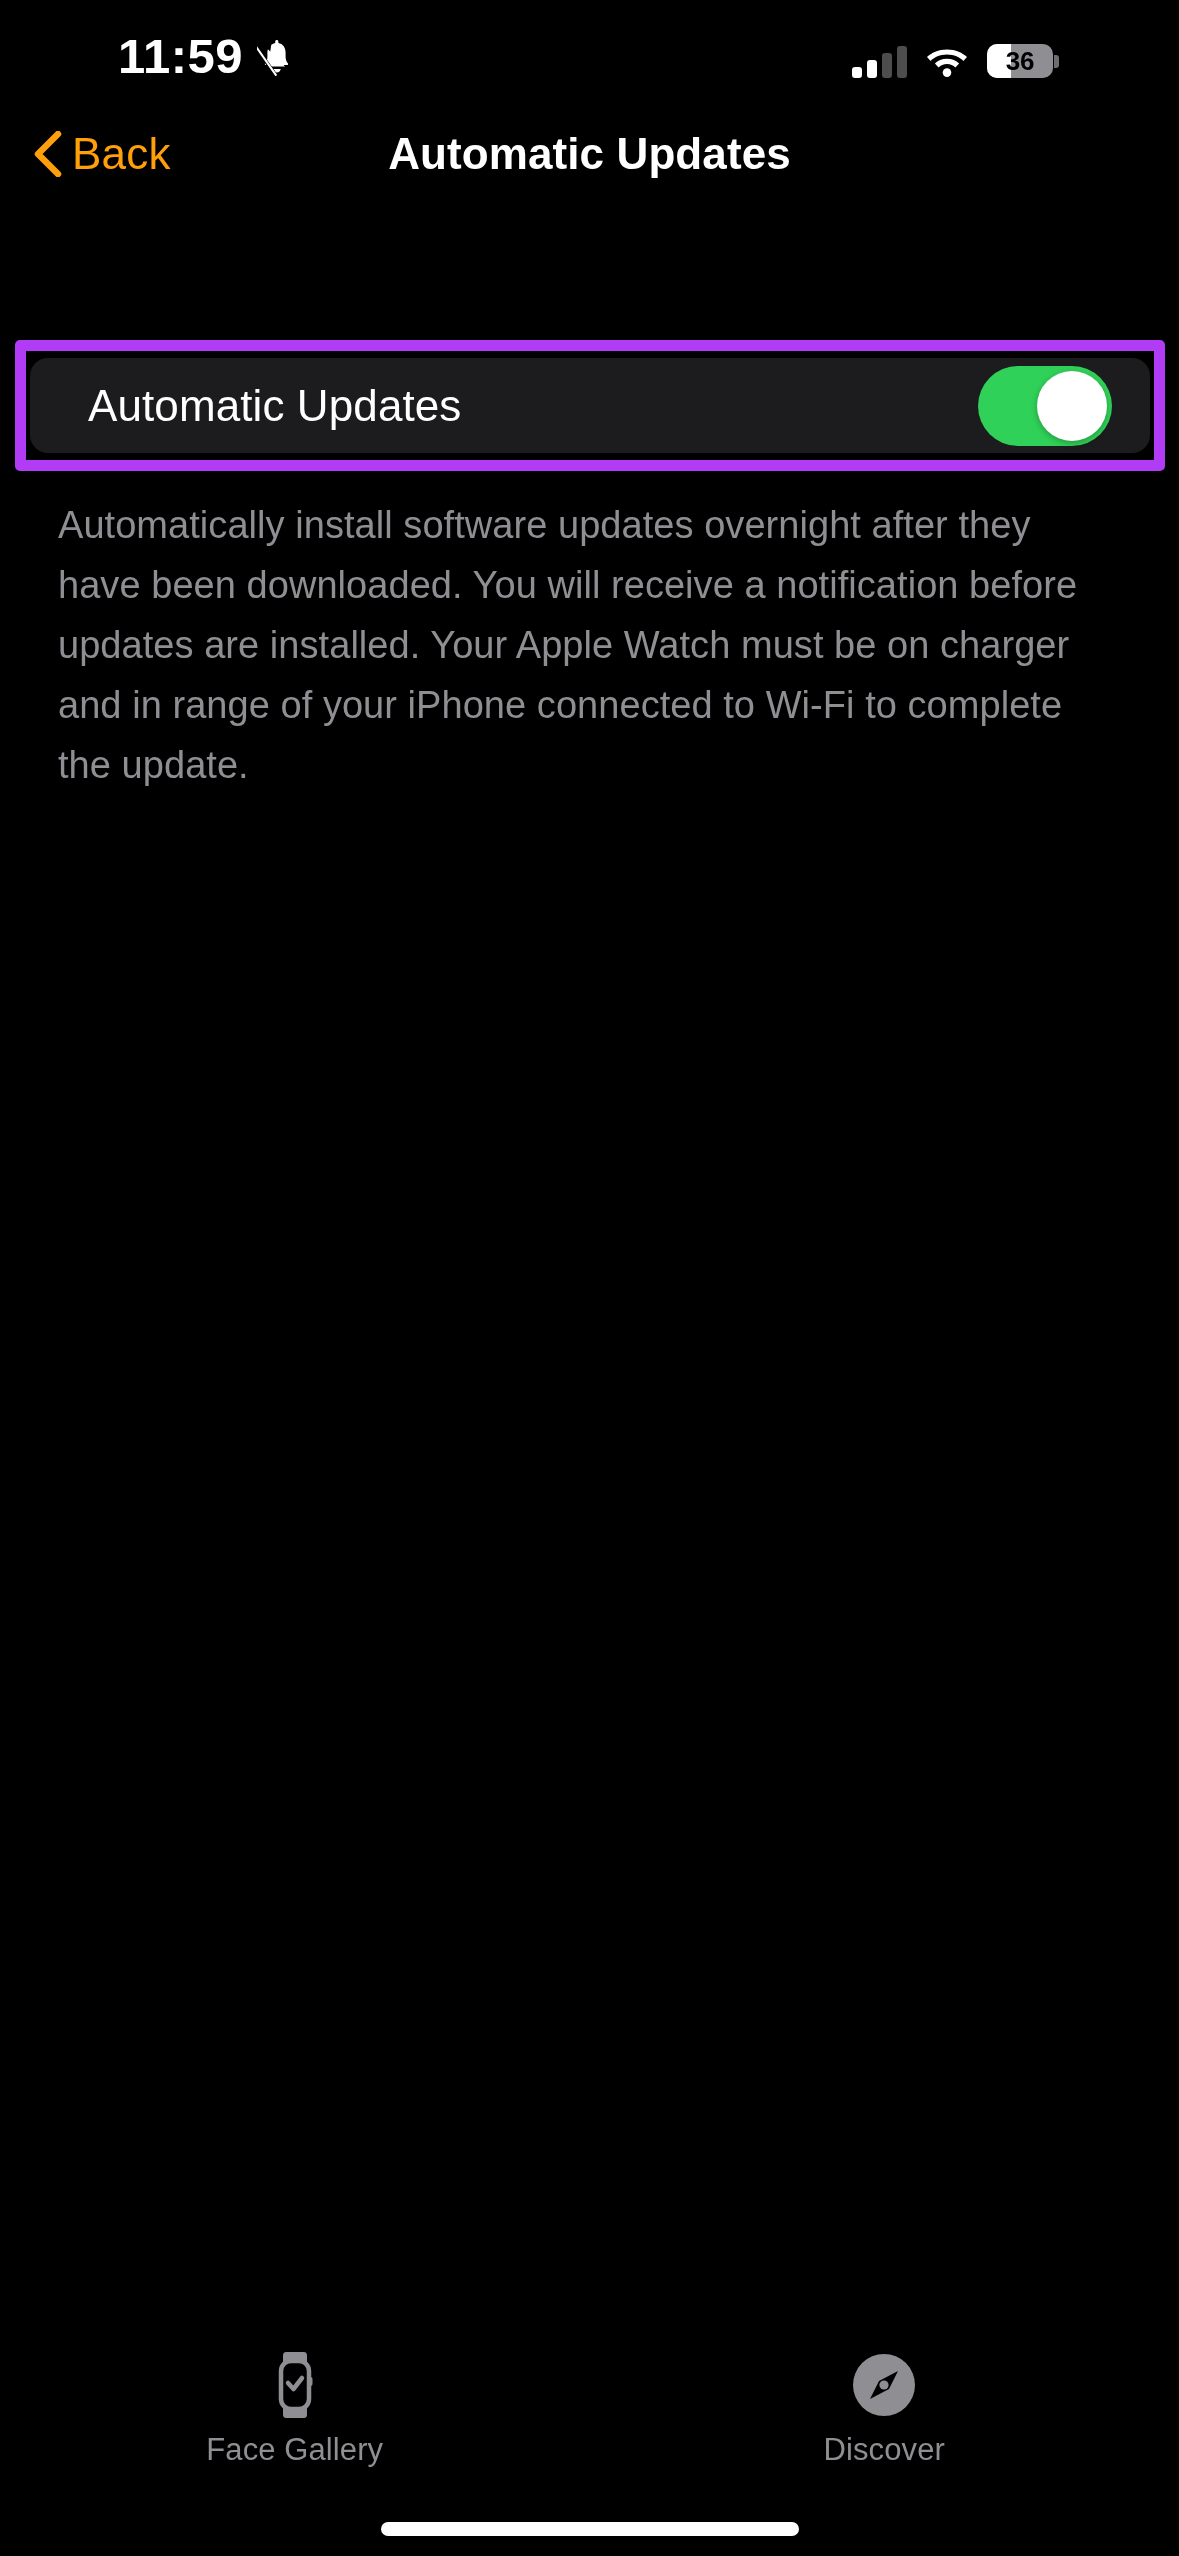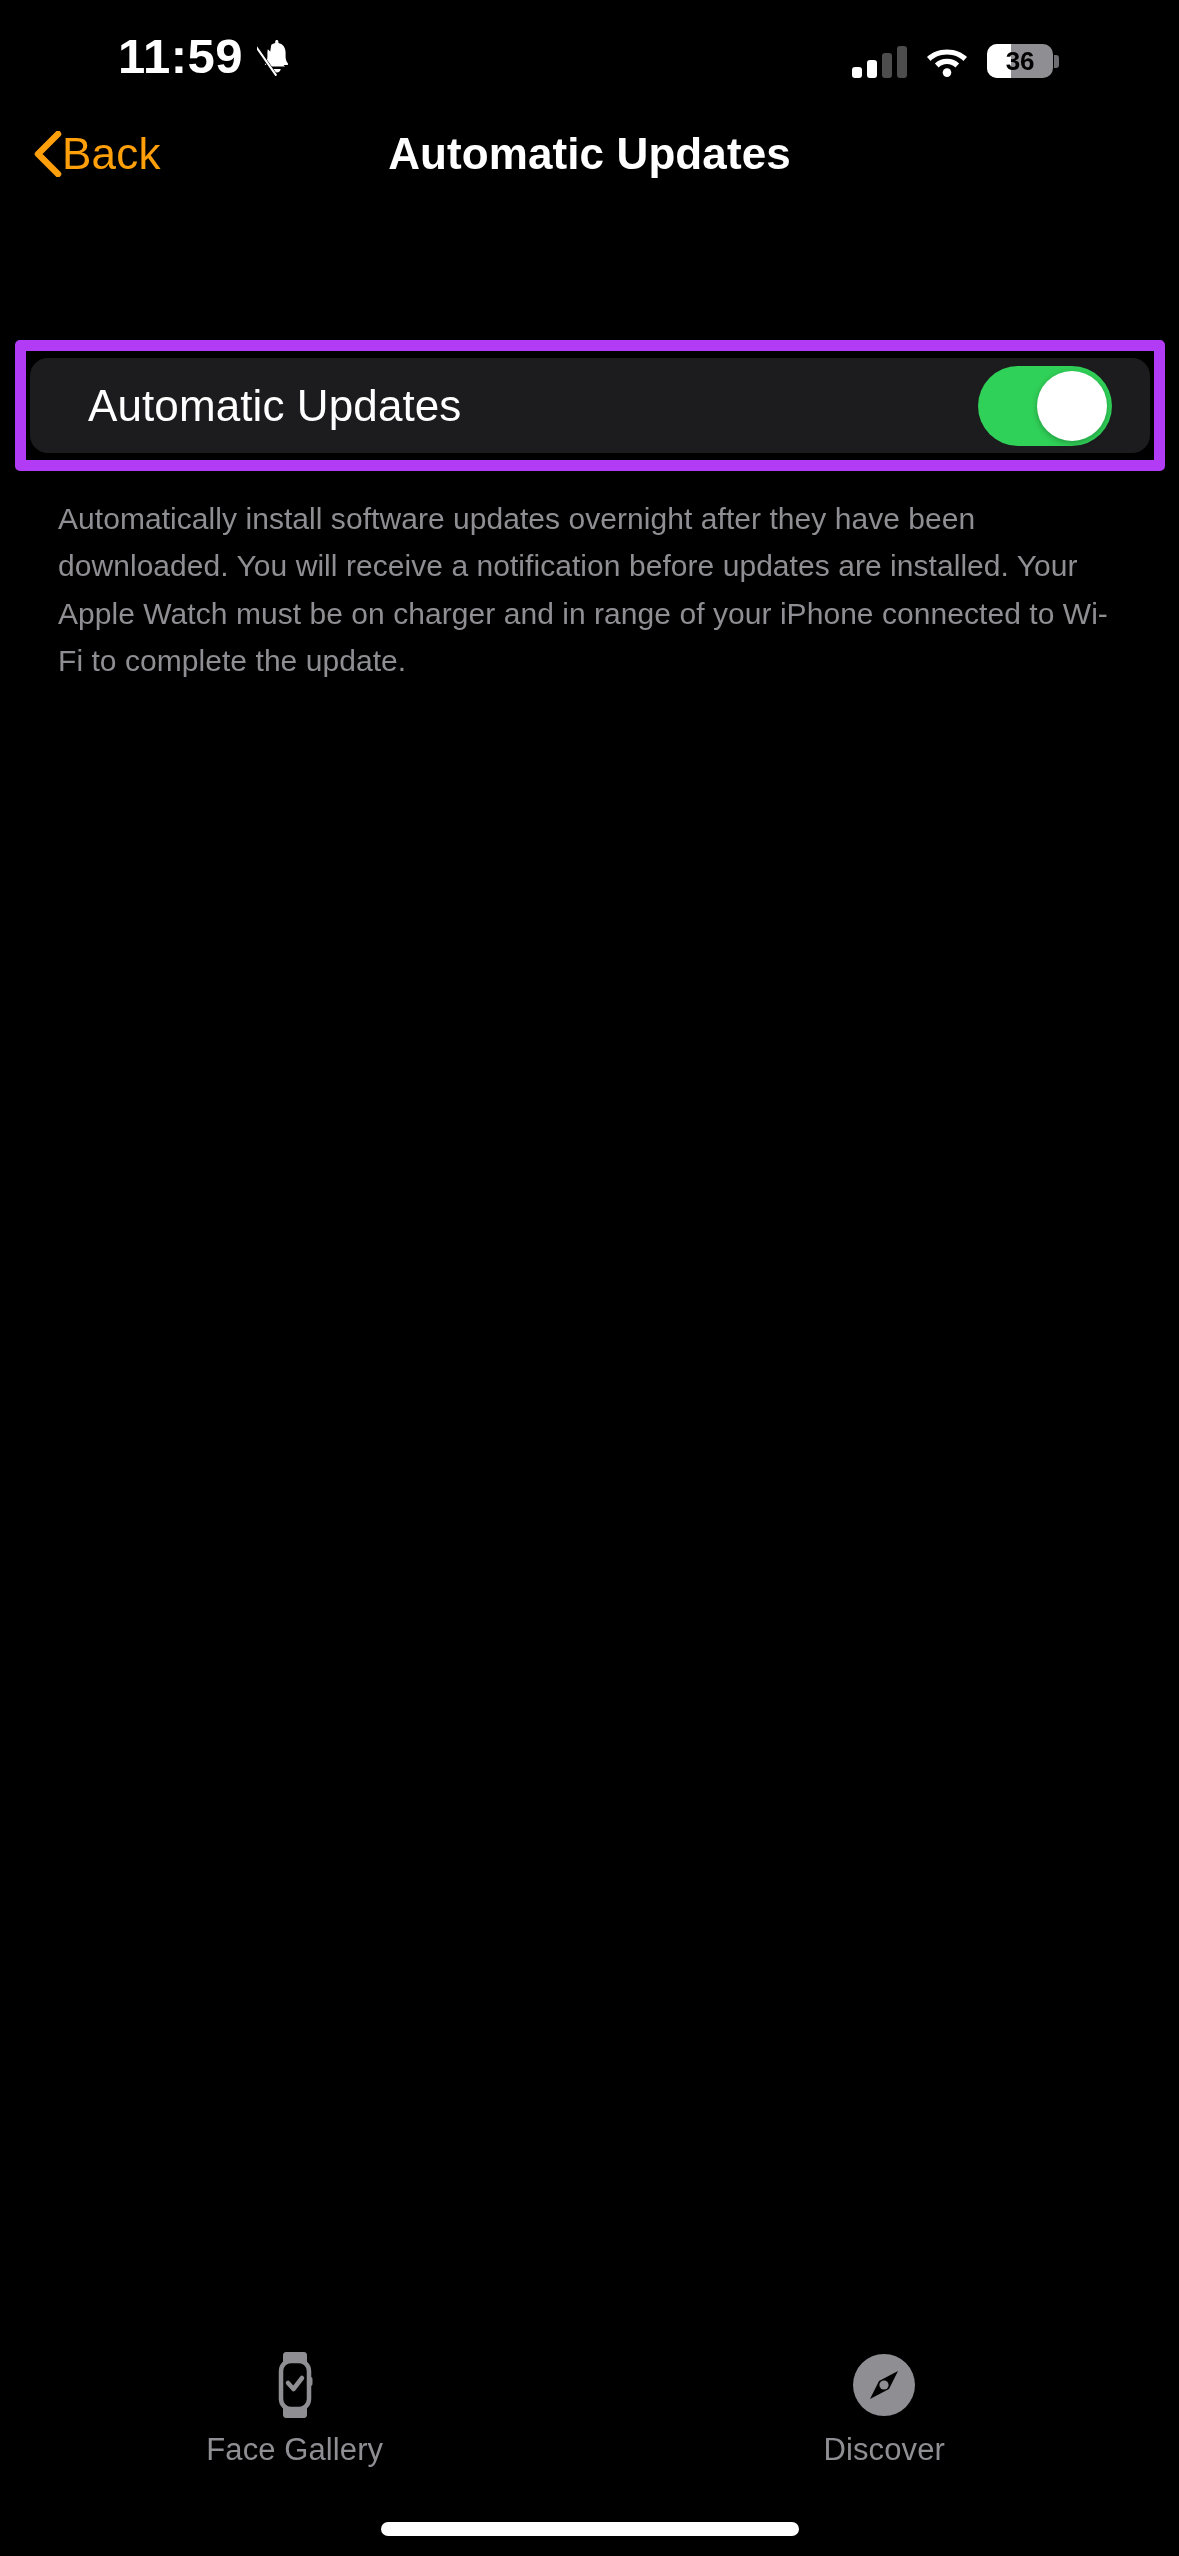--- a/index.html
+++ b/index.html
@@ -65,21 +65,21 @@
     background:#6d6d72;
   }
 
   
   .nav-bar {
     position:absolute; top:108px; left:0;
     width:1179px; height:98px;
   }
   .nav-back {
     position:absolute; left:22px; top:6px;
-    display:flex; align-items:center; 
+    display:flex; align-items:center; gap:10px;
     height:80px; padding:0 10px;
     cursor:pointer;
   }
   .nav-chev { width:30px; height:46px; display:block; }
   .nav-back-label {
     color:#ff9f0a; font-size:44px; font-weight:400;
     line-height:1; letter-spacing:0.2px;
   }
   .nav-title {
     position:absolute; left:0; top:0; width:1179px; height:92px;
@@ -125,21 +125,21 @@
     background:#ffffff;
     box-shadow:0 2px 6px rgba(0,0,0,0.28);
   }
 
   
   .footer-note {
     position:absolute;
     left:58px; top:495px;
     width:1065px;
     color:#8e8e93;
-    font-size:30px;
+    font-size:38px;
     line-height:1.58;
     letter-spacing:0.05px;
   }
 
   
   .tab-bar {
     position:absolute; left:0; bottom:66px;
     width:1179px; height:150px;
     display:flex; align-items:flex-start; justify-content:space-around;
     padding-top:8px;

